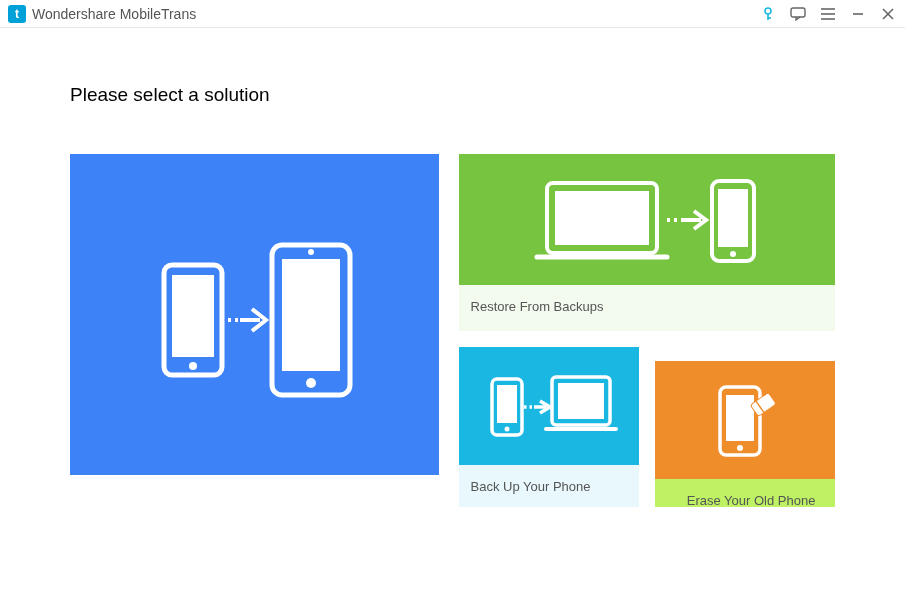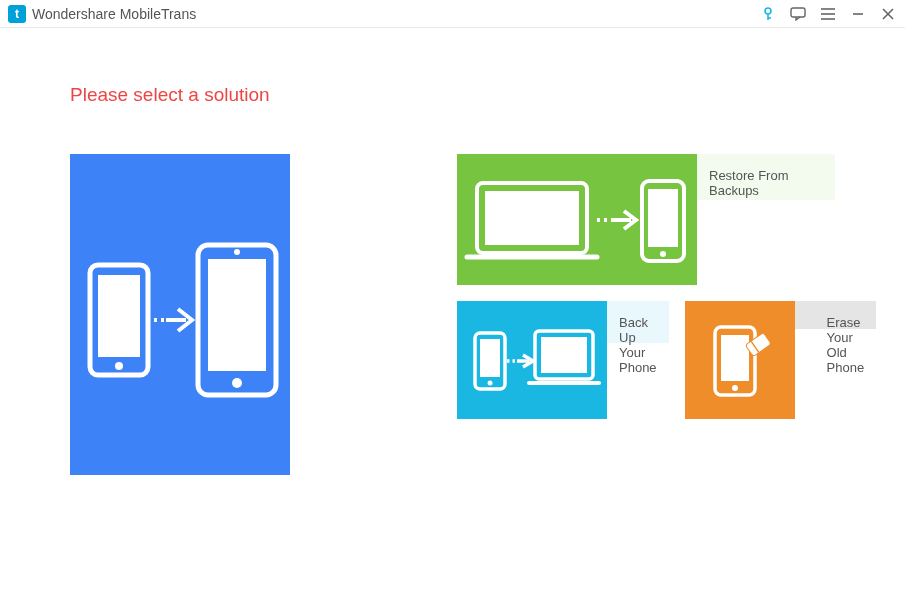--- a/index.html
+++ b/index.html
@@ -50,34 +50,35 @@
       align-items: center;
       justify-content: center;
       cursor: pointer;
       color: #666;
     }
     .main {
       padding: 56px 70px 30px 70px;
     }
     .heading {
       font-size: 19px;
-      color: #ef4444;
+      color: #000000;
       font-weight: normal;
       margin-bottom: 48px;
     }
     .grid {
       display: flex;
       gap: 20px;
     }
     .left-col { width: 370px; }
     .right-col { width: 378px; display: flex; flex-direction: column; gap: 16px; }
     .card {
       cursor: pointer;
       display: flex;
-      flex-direction: row;
+      flex-direction: column;
+      justify-content: flex-end;
     }
     .card-img {
       display: flex;
       align-items: center;
       justify-content: center;
     }
     .card-label {
       padding: 14px 12px;
       font-size: 13px;
       color: #555;
@@ -87,21 +88,21 @@
     .c1 .card-label { background: #eef3fe; height: 46px; }
     
     .c2 .card-img { background: #77c441; height: 131px; }
     .c2 .card-label { background: #f3faee; height: 46px; }
     
     .bottom-row { display: flex; gap: 16px; }
     .c3, .c4 { flex: 1; }
     .c3 .card-img { background: #1bb7e3; height: 118px; }
     .c3 .card-label { background: #e8f8fc; height: 42px; }
     .c4 .card-img { background: #f08d2b; height: 118px; }
-    .c4 .card-label { background: #e5e5e5; height: 25px; padding-left: 32px; }
+    .c4 .card-label { background: #bef264; height: 25px; padding-left: 32px; }
     svg { display: block; }
   </style>
 </head>
 <body>
 
 <div class="titlebar">
   <div class="logo">
     <span class="logo-inner">t</span>
   </div>
   <div class="title">Wondershare MobileTrans</div>

